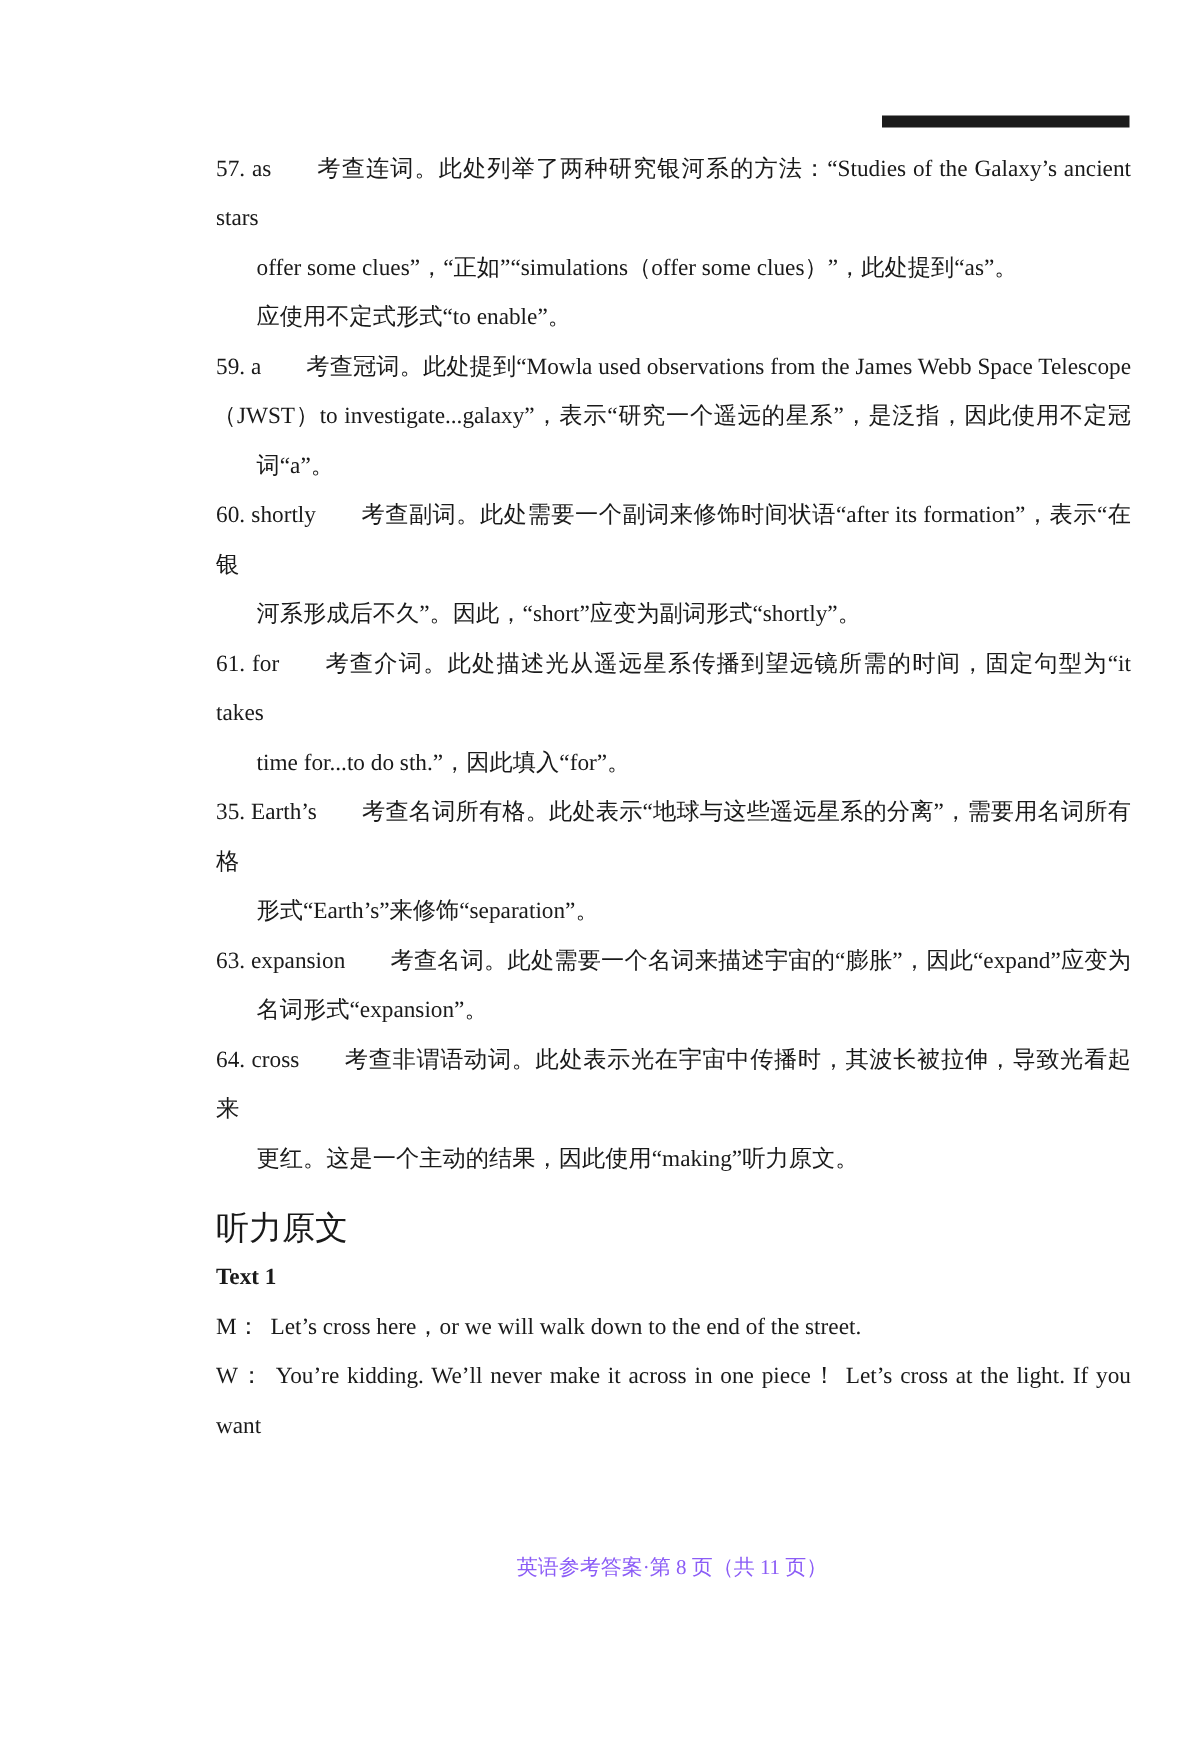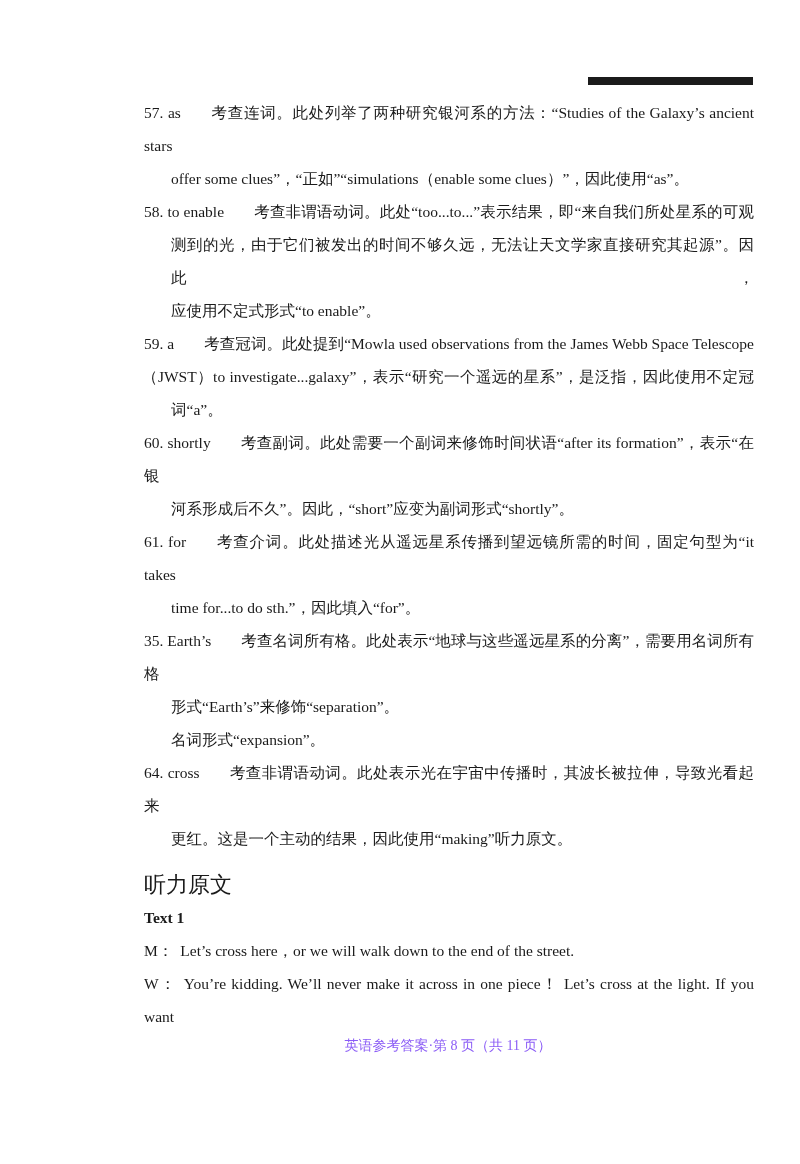--- a/index.html
+++ b/index.html
@@ -60,45 +60,44 @@
 <body>
 
 <div class="page">
 
   <div class="ink-bar" id="ink-bar" style="background: rgb(27, 27, 27);"></div>
 
   <div class="content">
     <section id="grammar-section">
         <div>
           <div class="line fill"><span class="num">57.</span> <span class="ans">as</span><span class="gap"></span>考查连词。此处列举了两种研究银河系的方法：“Studies of the Galaxy’s ancient stars</div>
-          <div class="line cont">offer some clues”，“正如”“simulations（enable some clues）”，因此使用“as”。</div>
+          <div class="line cont">offer some clues”，“正如”“simulations（offer some clues）”，此处提到“as”。</div>
         </div>
         <div>
-          <div class="line fill"><span class="num">58.</span> <span class="ans">to enable</span><span class="gap"></span>考查非谓语动词。此处“too...to...”表示结果，即“来自我们所处星系的可观</div>
-          <div class="line fill cont">测到的光，由于它们被发出的时间不够久远，无法让天文学家直接研究其起源”。因此，</div>
           <div class="line cont">应使用不定式形式“to enable”。</div>
         </div>
         <div>
           <div class="line fill"><span class="num">59.</span> <span class="ans">a</span><span class="gap"></span>考查冠词。此处提到“Mowla used observations from the James Webb Space Telescope</div>
           <div class="line fill paren">（JWST）to investigate...galaxy”，表示“研究一个遥远的星系”，是泛指，因此使用不定冠</div>
           <div class="line cont">词“a”。</div>
         </div>
         <div>
           <div class="line fill"><span class="num">60.</span> <span class="ans">shortly</span><span class="gap"></span>考查副词。此处需要一个副词来修饰时间状语“after its formation”，表示“在银</div>
           <div class="line cont">河系形成后不久”。因此，“short”应变为副词形式“shortly”。</div>
         </div>
         <div>
           <div class="line fill"><span class="num">61.</span> <span class="ans">for</span><span class="gap"></span>考查介词。此处描述光从遥远星系传播到望远镜所需的时间，固定句型为“it takes</div>
           <div class="line cont">time for...to do sth.”，因此填入“for”。</div>
         </div>
         <div>
           <div class="line fill"><span class="num">35.</span> <span class="ans">Earth’s</span><span class="gap"></span>考查名词所有格。此处表示“地球与这些遥远星系的分离”，需要用名词所有格</div>
           <div class="line cont">形式“Earth’s”来修饰“separation”。</div>
         </div>
         <div>
+          <div class="line fill"><span class="num">63.</span> <span class="ans">expansion</span><span class="gap"></span>考查名词。此处需要一个名词来描述宇宙的“膨胀”，因此“expand”应变为</div>
           <div class="line cont">名词形式“expansion”。</div>
         </div>
         <div>
           <div class="line fill"><span class="num">64.</span> <span class="ans">cross</span><span class="gap"></span>考查非谓语动词。此处表示光在宇宙中传播时，其波长被拉伸，导致光看起来</div>
           <div class="line cont">更红。这是一个主动的结果，因此使用“making”听力原文。</div>
         </div>
       </section>
 
     <h2 class="listening-heading">听力原文</h2>
 

